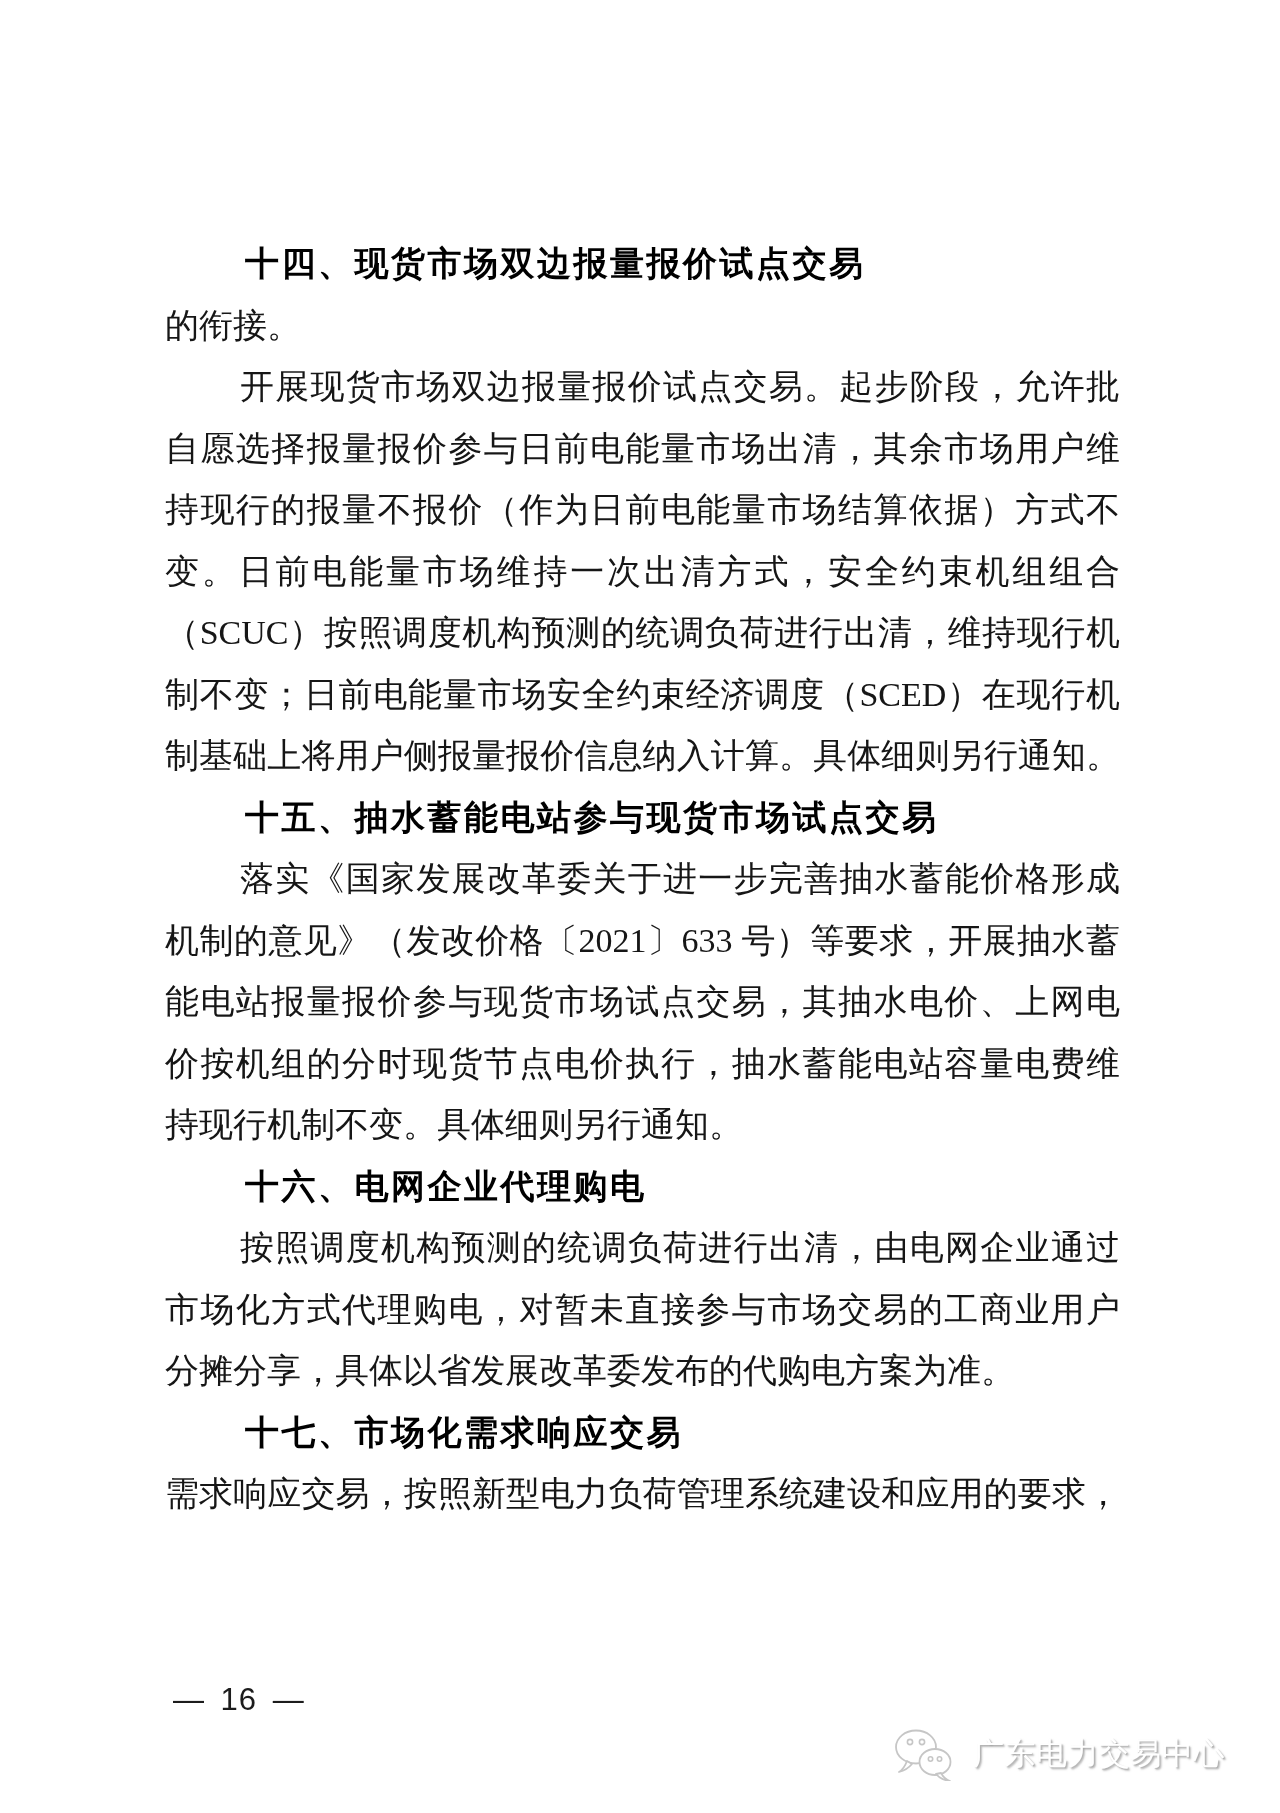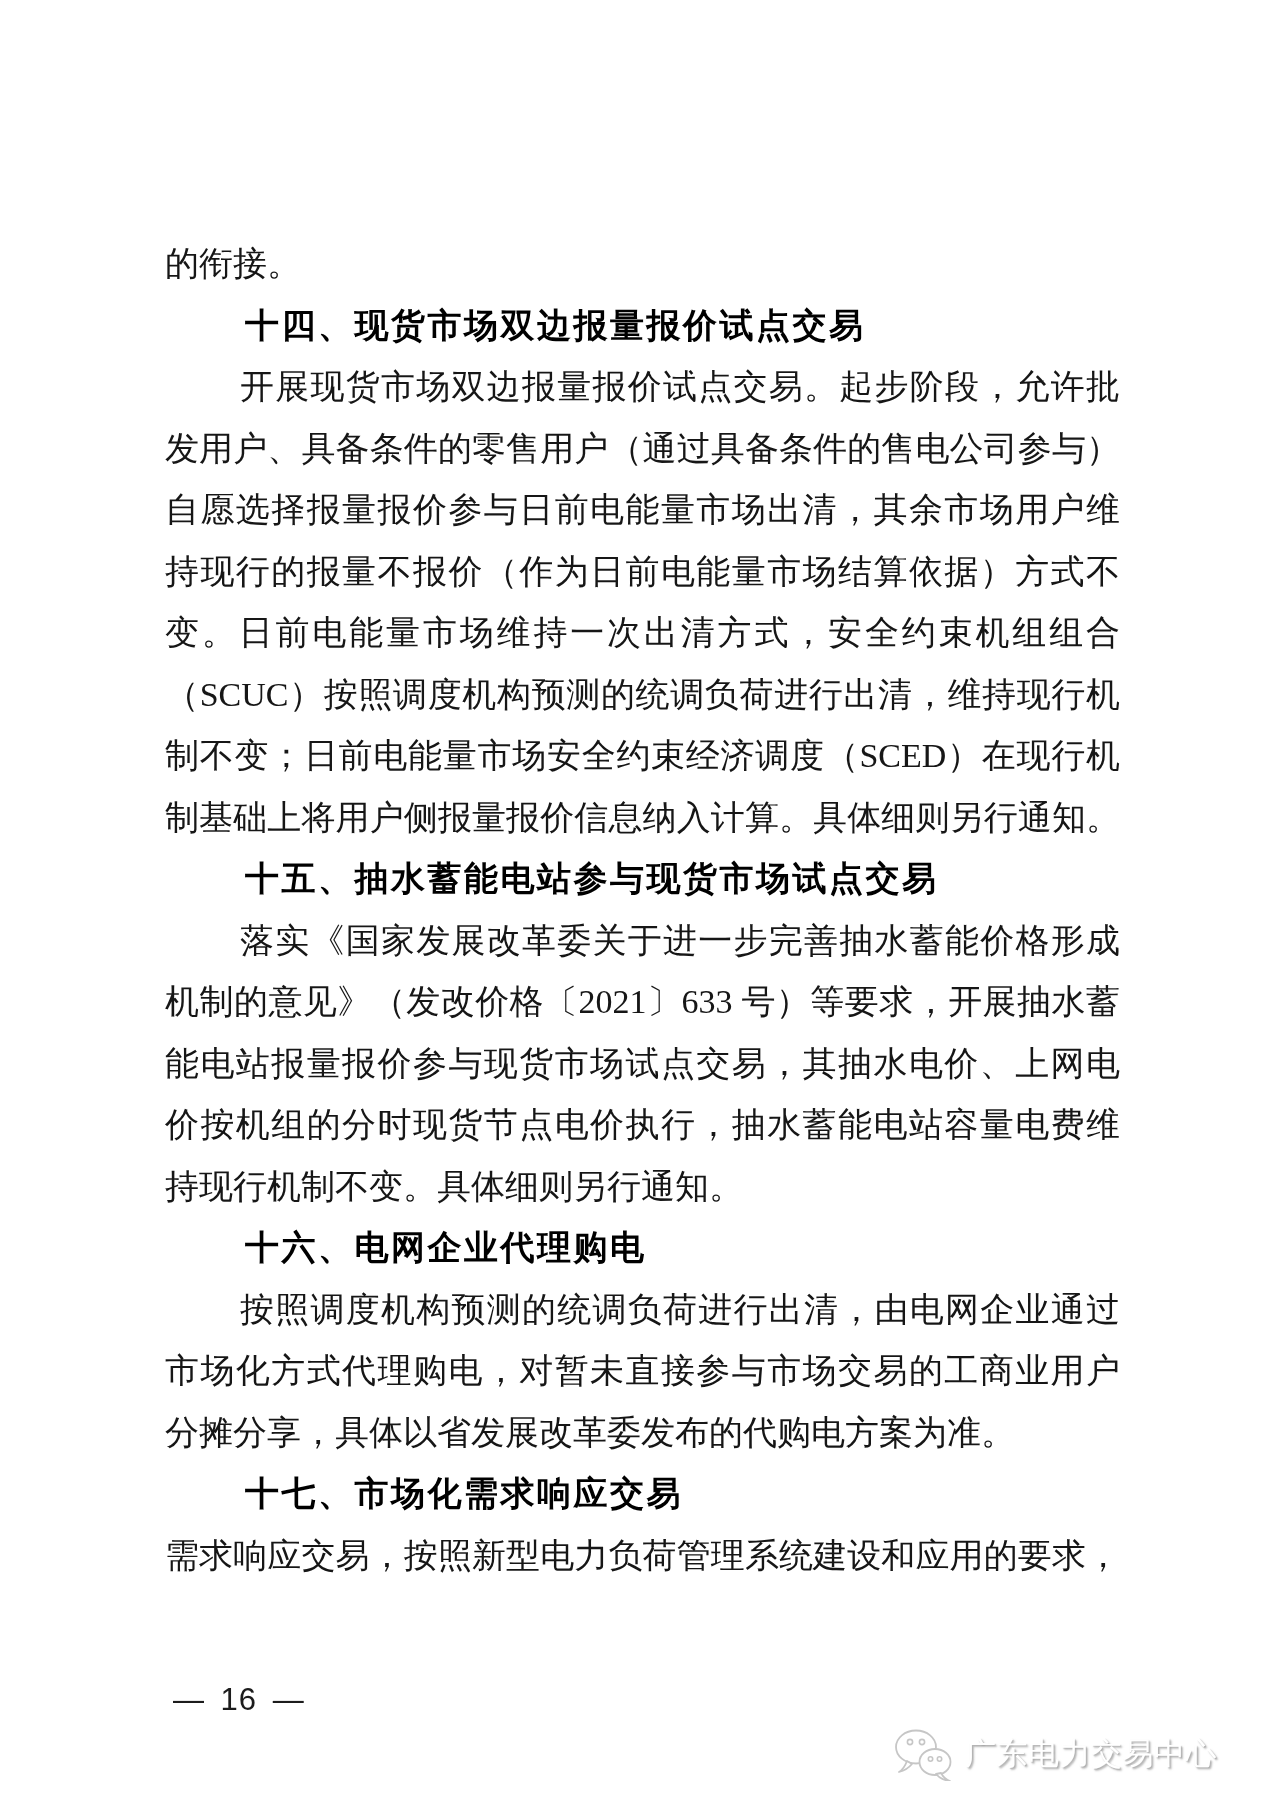--- a/index.html
+++ b/index.html
@@ -55,21 +55,21 @@
     word-spacing: 6px;
     font-family: Liberation Sans, sans-serif;
   }
   .watermark {
     position: absolute;
     left: 893px;
     top: 1726px;
     height: 56px;
     display: flex;
     align-items: center;
-    gap: 12px;
+    gap: 20px;
   }
   .wm-icon {
     display: inline-block;
     width: 60px;
     height: 54px;
   }
   .wm-label {
     font-family: "Liberation Sans", "DejaVu Sans", sans-serif;
     font-size: 31px;
     letter-spacing: 0.5px;
@@ -77,24 +77,23 @@
     text-shadow: 2px 2px 2px rgba(130,130,130,0.55), 1px 1px 1px rgba(150,150,150,0.45);
     white-space: nowrap;
   }
 </style>
 </head>
 <body>
 
 <div class="page" style="background: rgb(255, 255, 255);">
 
   <main class="text-block" id="text-block" style="color: rgb(22, 22, 22);">
+      <div class="line heading">十四、现货市场双边报量报价试点交易</div>
       <div class="line body">的衔接。</div>
-      <div class="line heading">十四、现货市场双边报量报价试点交易</div>
       <div class="line body fill indent">开展现货市场双边报量报价试点交易。起步阶段，允许批</div>
-      <div class="line body fill">发用户、具备条件的零售用户（通过具备条件的售电公司参与）</div>
       <div class="line body fill">自愿选择报量报价参与日前电能量市场出清，其余市场用户维</div>
       <div class="line body fill">持现行的报量不报价（作为日前电能量市场结算依据）方式不</div>
       <div class="line body fill">变。日前电能量市场维持一次出清方式，安全约束机组组合</div>
       <div class="line body fill">（SCUC）按照调度机构预测的统调负荷进行出清，维持现行机</div>
       <div class="line body fill">制不变；日前电能量市场安全约束经济调度（SCED）在现行机</div>
       <div class="line body fill">制基础上将用户侧报量报价信息纳入计算。具体细则另行通知。</div>
       <div class="line heading">十五、抽水蓄能电站参与现货市场试点交易</div>
       <div class="line body fill indent">落实《国家发展改革委关于进一步完善抽水蓄能价格形成</div>
       <div class="line body fill">机制的意见》（发改价格〔2021〕633 号）等要求，开展抽水蓄</div>
       <div class="line body fill">能电站报量报价参与现货市场试点交易，其抽水电价、上网电</div>

